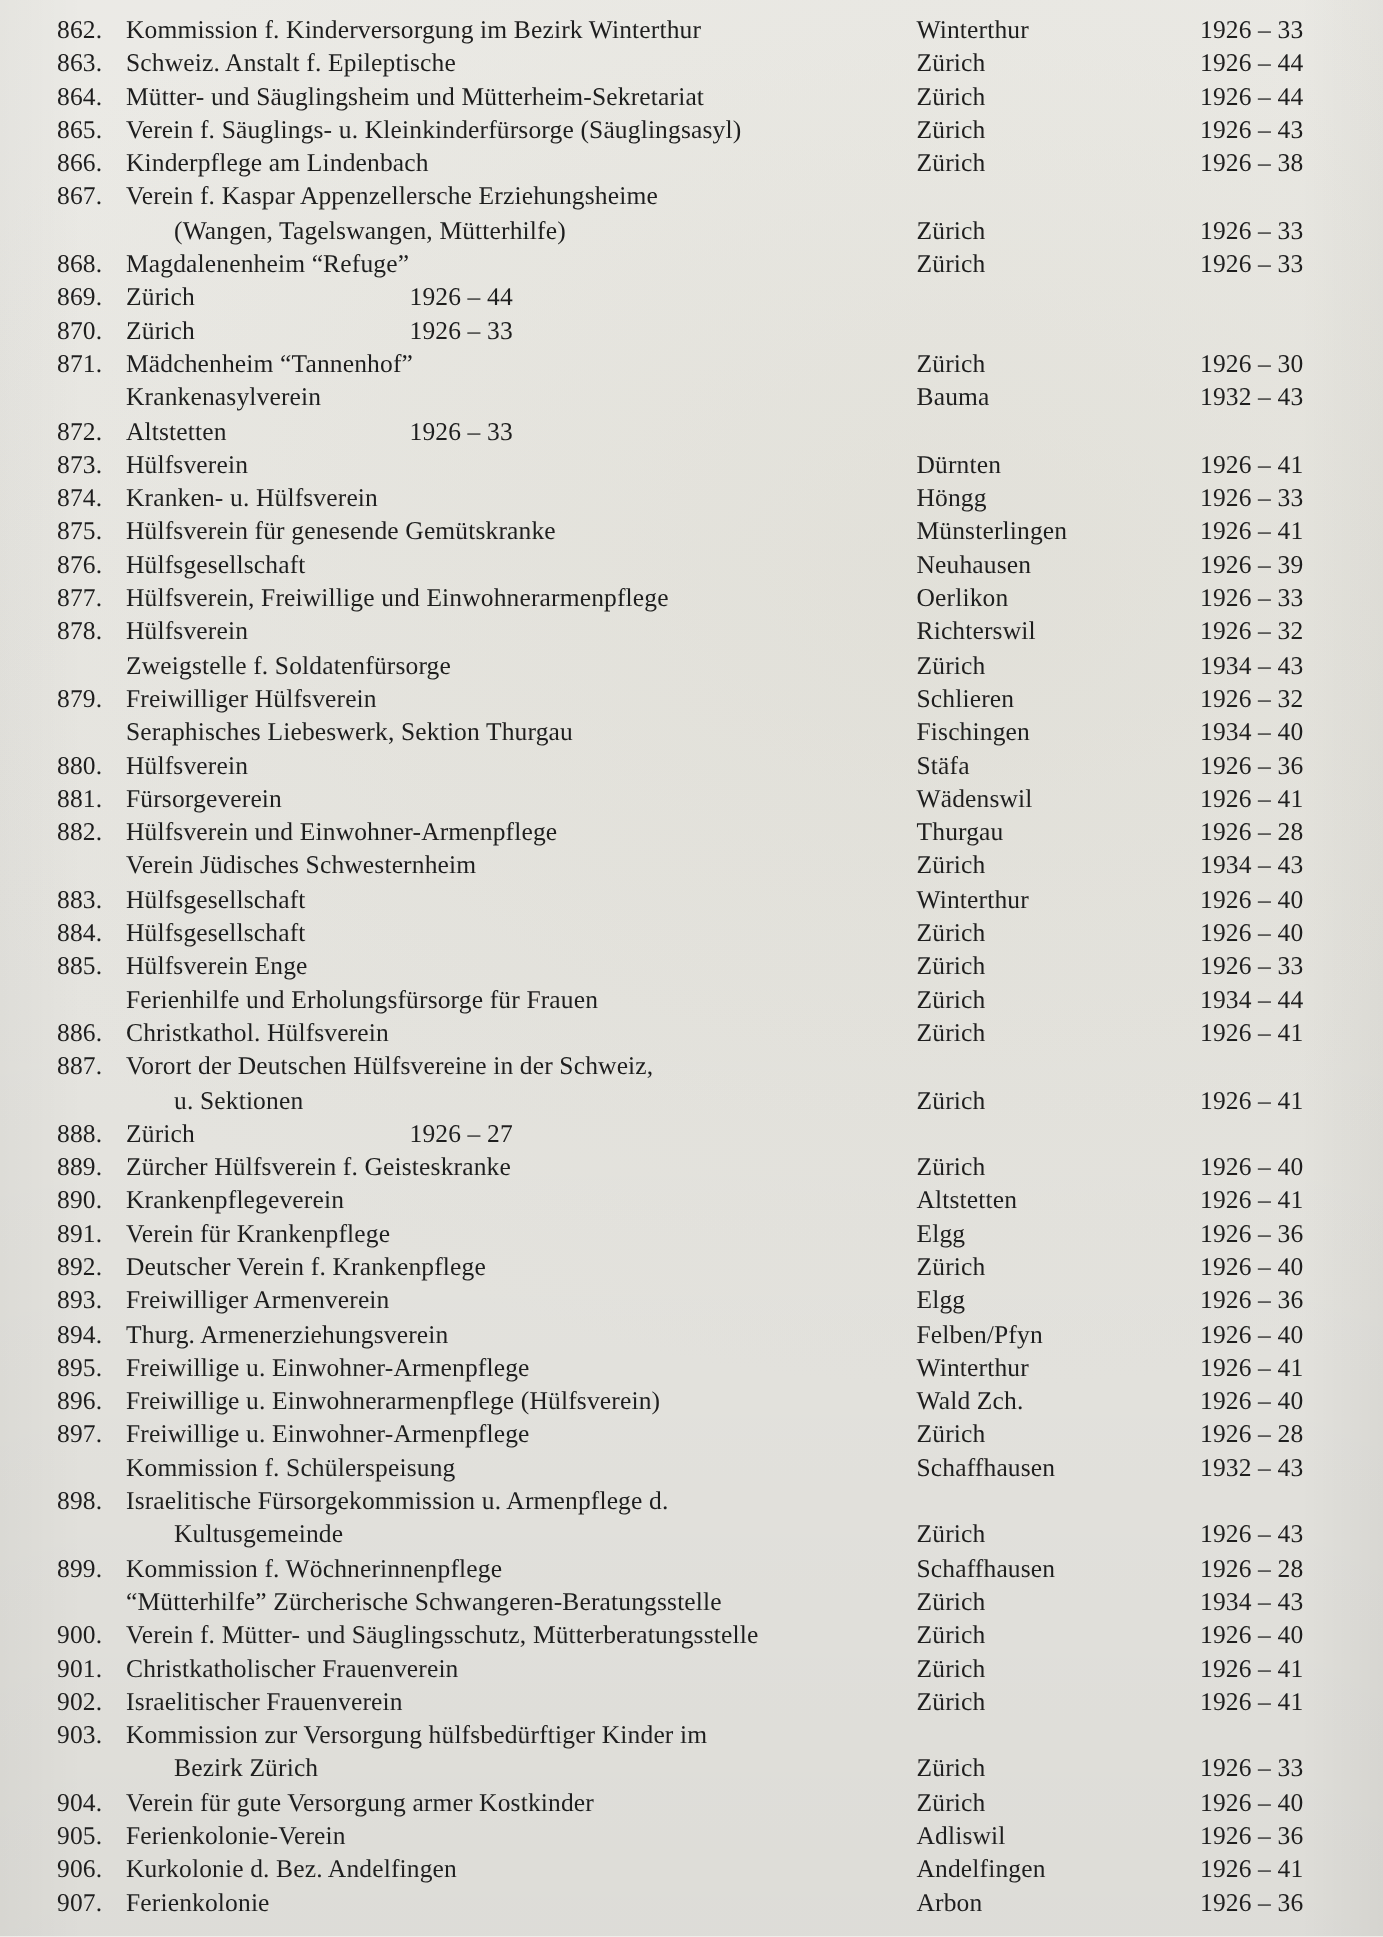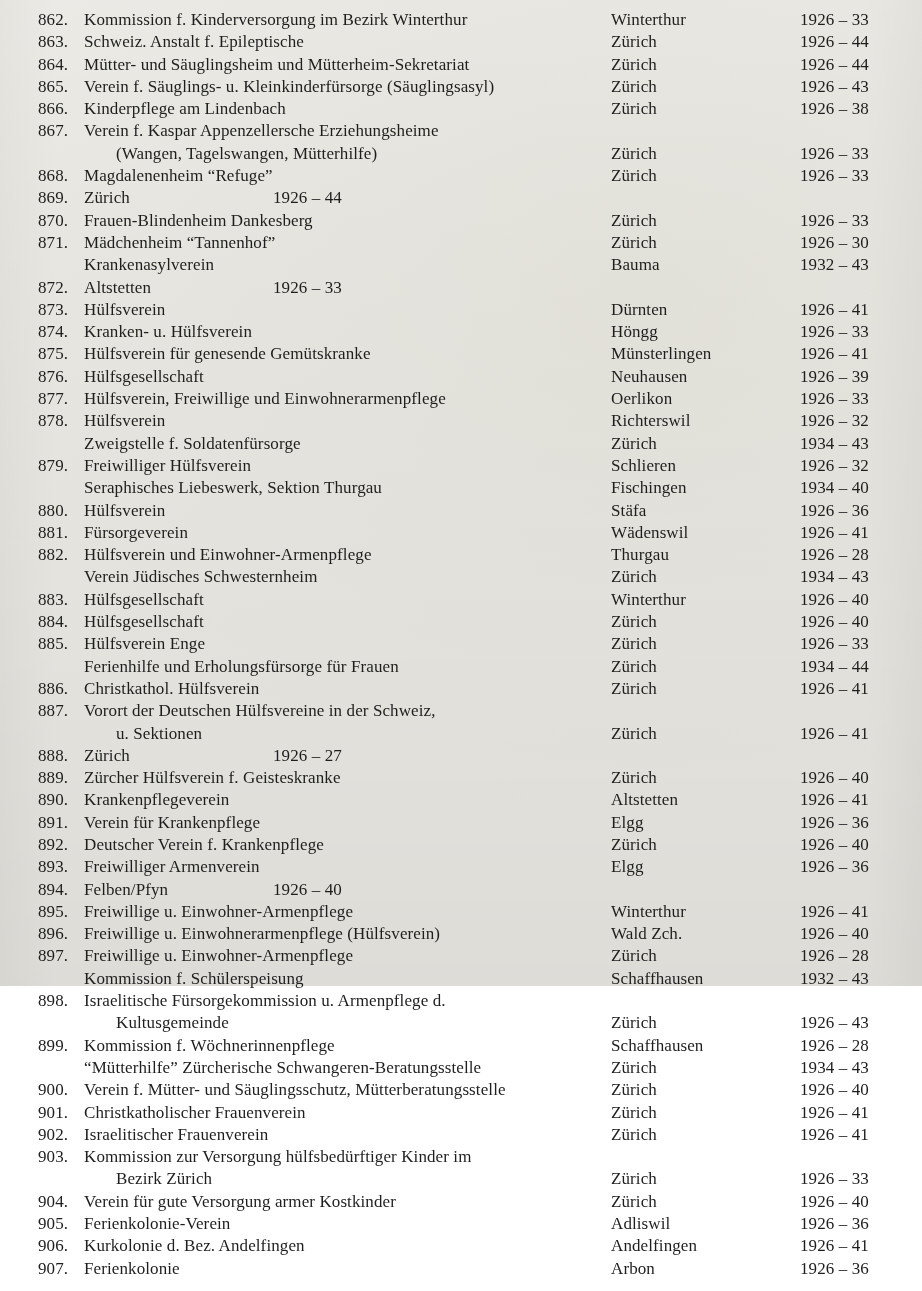--- a/index.html
+++ b/index.html
@@ -8,21 +8,21 @@
   }
   body {
     width: 922px;
     height: 1291px;
     overflow: hidden;
     font-family: "Liberation Serif", "DejaVu Serif", serif;
   }
   .page {
     position: relative;
     width: 922px;
-    height: 986px;
+    height: 1291px;
     background-color: #e9e8e3;
     background-image:
       radial-gradient(ellipse 1200px 900px at 70% 30%, rgba(214,212,200,0.35), rgba(0,0,0,0) 60%),
       linear-gradient(180deg, rgba(255,255,255,0.10) 0%, rgba(0,0,0,0.02) 55%, rgba(0,0,0,0.05) 100%),
       linear-gradient(90deg, rgba(0,0,0,0.03) 0%, rgba(0,0,0,0) 6%, rgba(0,0,0,0) 94%, rgba(0,0,0,0.04) 100%);
     box-sizing: border-box;
     padding: 9px 0 0 38px;
     color: #1e1e1e;
   }
   .register {
@@ -113,21 +113,20 @@
     <span class="cell-place">Zürich</span>
     <span class="cell-years">1926 – 33</span>
   </div>
       <div class="row">
     <span class="cell-num">869.</span>
     <span class="cell-place">Zürich</span>
     <span class="cell-years">1926 – 44</span>
   </div>
       <div class="row">
     <span class="cell-num">870.</span>
-    <span class="cell-name">Frauen-Blindenheim Dankesberg</span>
     <span class="cell-place">Zürich</span>
     <span class="cell-years">1926 – 33</span>
   </div>
       <div class="row">
     <span class="cell-num">871.</span>
     <span class="cell-name">Mädchenheim “Tannenhof”</span>
     <span class="cell-place">Zürich</span>
     <span class="cell-years">1926 – 30</span>
   </div>
       <div class="row">
@@ -291,20 +290,21 @@
     <span class="cell-years">1926 – 40</span>
   </div>
       <div class="row">
     <span class="cell-num">893.</span>
     <span class="cell-name">Freiwilliger Armenverein</span>
     <span class="cell-place">Elgg</span>
     <span class="cell-years">1926 – 36</span>
   </div>
       <div class="row">
     <span class="cell-num">894.</span>
+    <span class="cell-name">Thurg. Armenerziehungsverein</span>
     <span class="cell-place">Felben/Pfyn</span>
     <span class="cell-years">1926 – 40</span>
   </div>
       <div class="row">
     <span class="cell-num">895.</span>
     <span class="cell-name">Freiwillige u. Einwohner-Armenpflege</span>
     <span class="cell-place">Winterthur</span>
     <span class="cell-years">1926 – 41</span>
   </div>
       <div class="row">

